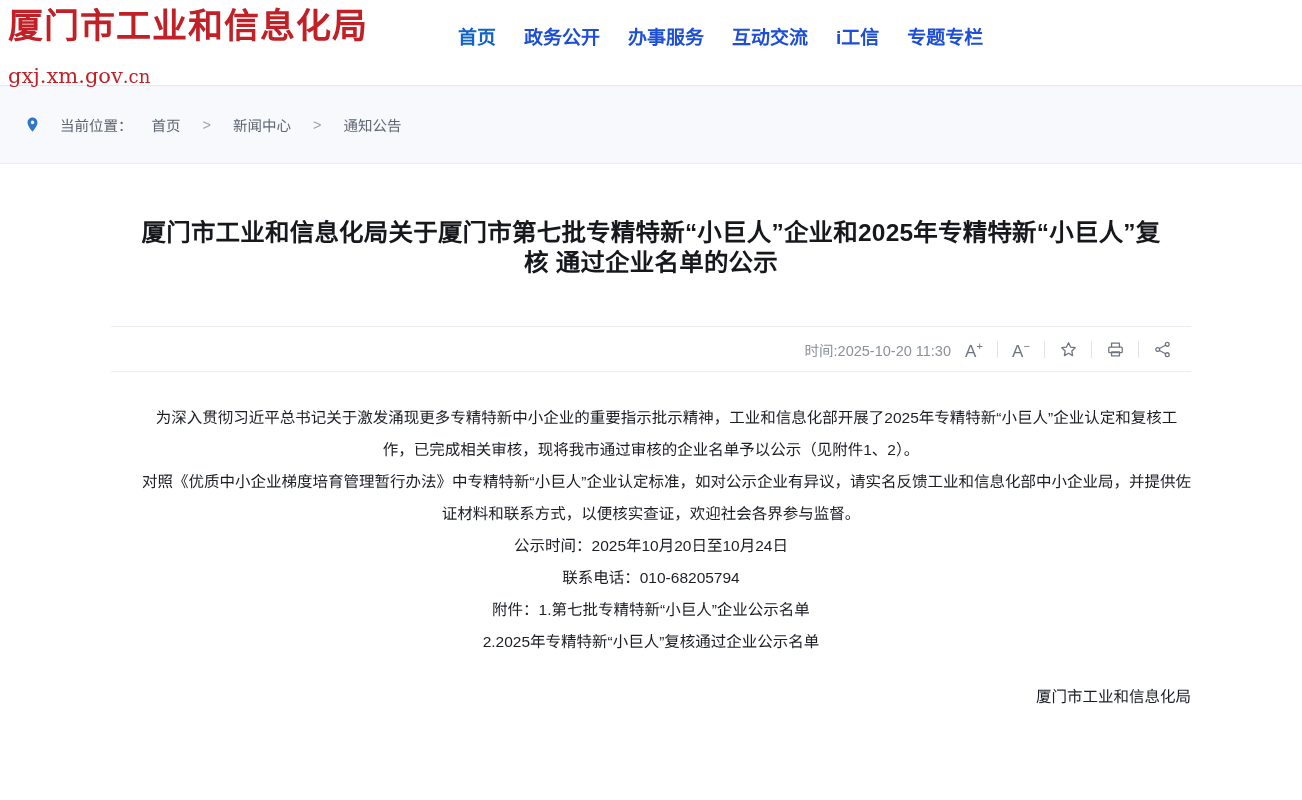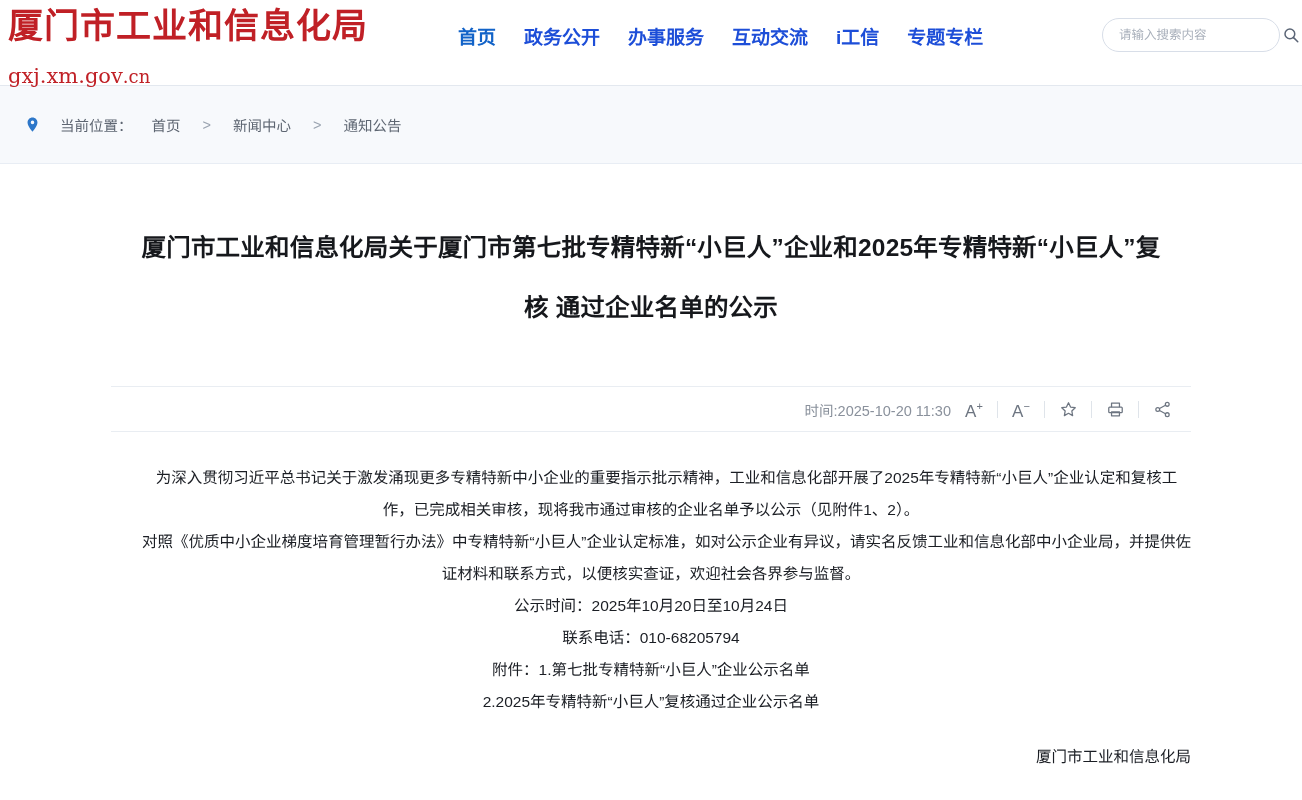--- a/index.html
+++ b/index.html
@@ -113,21 +113,21 @@
   .article {
     width: 1080px;
     margin: 0 auto;
     padding-top: 54px;
   }
   .art-title {
     font-size: 24.5px;
     font-weight: bold;
     color: #16181c;
     text-align: center;
-    line-height: 60px;
+    line-height: 30px;
     letter-spacing: 0.2px;
     padding: 0 20px;
   }
   .meta-row {
     margin-top: 48px;
     height: 46px;
     border-top: 1px solid #e9edf2;
     border-bottom: 1px solid #e9edf2;
     display: flex;
     align-items: center;
@@ -192,29 +192,20 @@
 
   <div class="nav">
     <div class="nav-item active">首页</div>
     <div class="nav-item">政务公开</div>
     <div class="nav-item">办事服务</div>
     <div class="nav-item">互动交流</div>
     <div class="nav-item">i工信</div>
     <div class="nav-item">专题专栏</div>
   </div>
 
-  <div class="search-box">
-    <input type="text" placeholder="请输入搜索内容" style="">
-    <span class="search-icon">
-      <svg viewBox="0 0 24 24" fill="none" stroke="currentColor" stroke-width="2" stroke-linecap="round">
-        <circle cx="10.5" cy="10.5" r="6.5"></circle>
-        <line x1="15.5" y1="15.5" x2="21" y2="21"></line>
-      </svg>
-    </span>
-  </div>
 </div>
 
 <div class="crumb-wrap">
   <div class="crumb">
     <span class="pin-icon">
       <svg viewBox="0 0 24 24" fill="currentColor">
         <path d="M12 2C8.1 2 5 5.1 5 9c0 5.2 7 13 7 13s7-7.8 7-13c0-3.9-3.1-7-7-7zm0 9.5A2.5 2.5 0 1 1 12 6.5a2.5 2.5 0 0 1 0 5z"></path>
       </svg>
     </span>
     <span>当前位置：</span>

